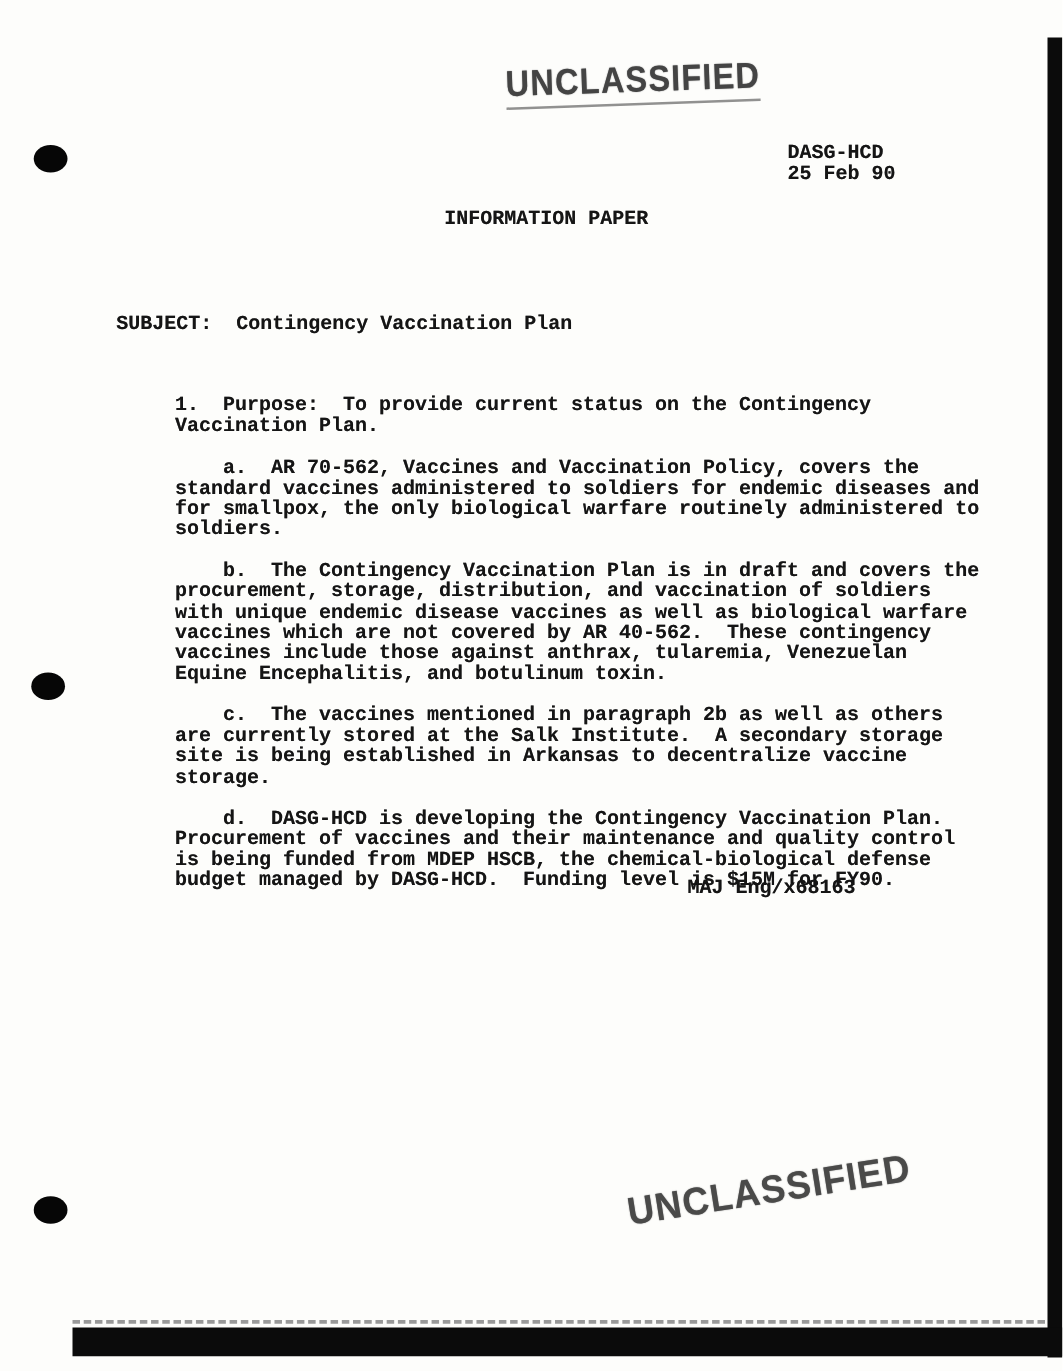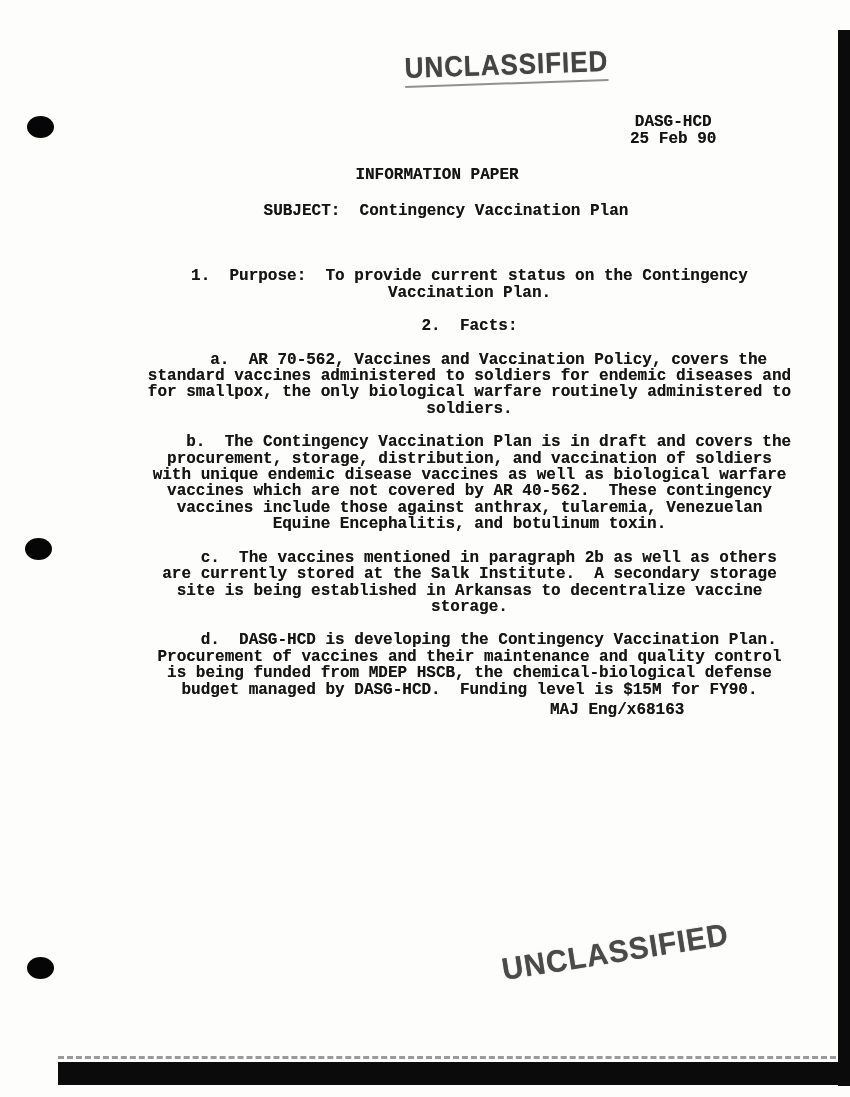--- a/index.html
+++ b/index.html
@@ -15,21 +15,20 @@
     overflow: hidden;
     font-family: "Liberation Mono", "DejaVu Sans Mono", monospace;
     font-weight: bold;
     color: #151515;
   }
   .mono {
     white-space: pre-wrap;
     font-size: 16px;
     line-height: 16.4px;
     text-shadow: 0 0 0.4px rgba(0,0,0,0.55);
-    text-align: center;
   }
   
   .right-bar {
     position: absolute;
     top: 30px;
     right: 0;
     width: 12px;
     height: 1056px;
     background: #0b0b0b;
   }
@@ -103,21 +102,21 @@
     width: 688px;
     text-align: center;
   }
   
   .text-col {
     position: absolute;
     left: 93px;
     top: 203px;
     width: 706px;
   }
-  .subject { margin-bottom: 49px; }
+  .subject { margin-bottom: 49px; margin-top: 48px; }
   .para { margin-bottom: 17px; margin-left: 47px; }
   .signature {
     position: absolute;
     left: 550px;
     top: 702px;
   }
 </style>
 </head>
 <body>
 
@@ -137,21 +136,20 @@
     <div class="mono">DASG-HCD</div>
     <div class="mono">25 Feb 90</div>
   </div>
 
   <div class="doc-title mono">INFORMATION PAPER</div>
 
   <div class="text-col">
     <div class="mono subject">SUBJECT:  Contingency Vaccination Plan</div>
     <div class="mono para">1.  Purpose:  To provide current status on the Contingency
 Vaccination Plan.</div>
-    <div class="mono para">2.  Facts:</div>
     <div class="mono para">    a.  AR 70-562, Vaccines and Vaccination Policy, covers the
 standard vaccines administered to soldiers for endemic diseases and
 for smallpox, the only biological warfare routinely administered to
 soldiers.</div>
     <div class="mono para">    b.  The Contingency Vaccination Plan is in draft and covers the
 procurement, storage, distribution, and vaccination of soldiers
 with unique endemic disease vaccines as well as biological warfare
 vaccines which are not covered by AR 40-562.  These contingency
 vaccines include those against anthrax, tularemia, Venezuelan
 Equine Encephalitis, and botulinum toxin.</div>

